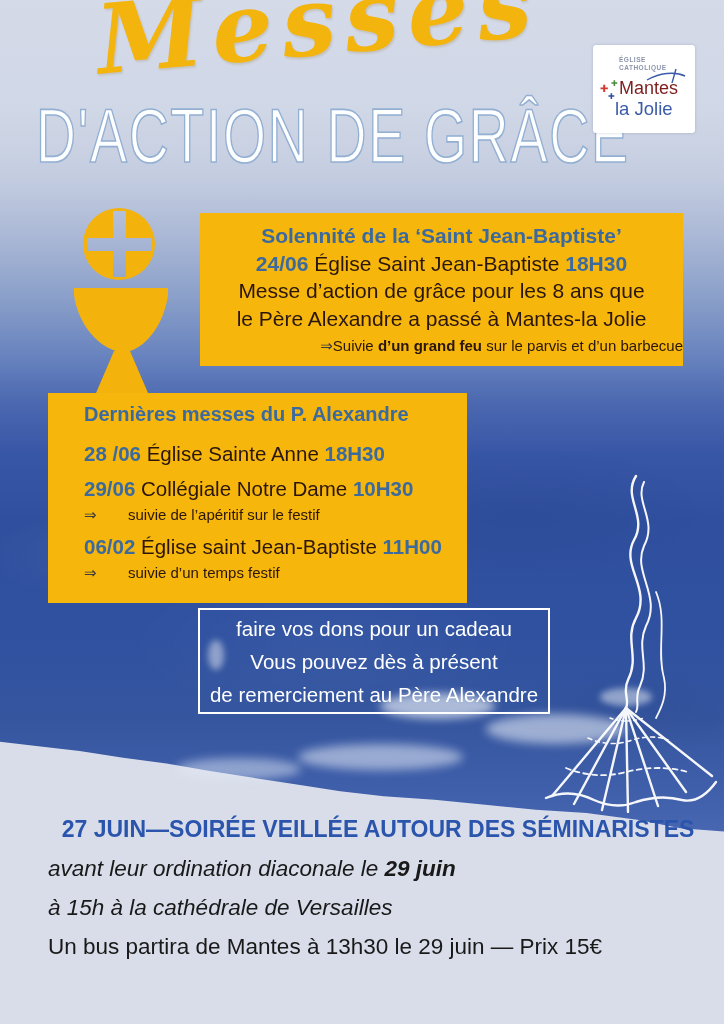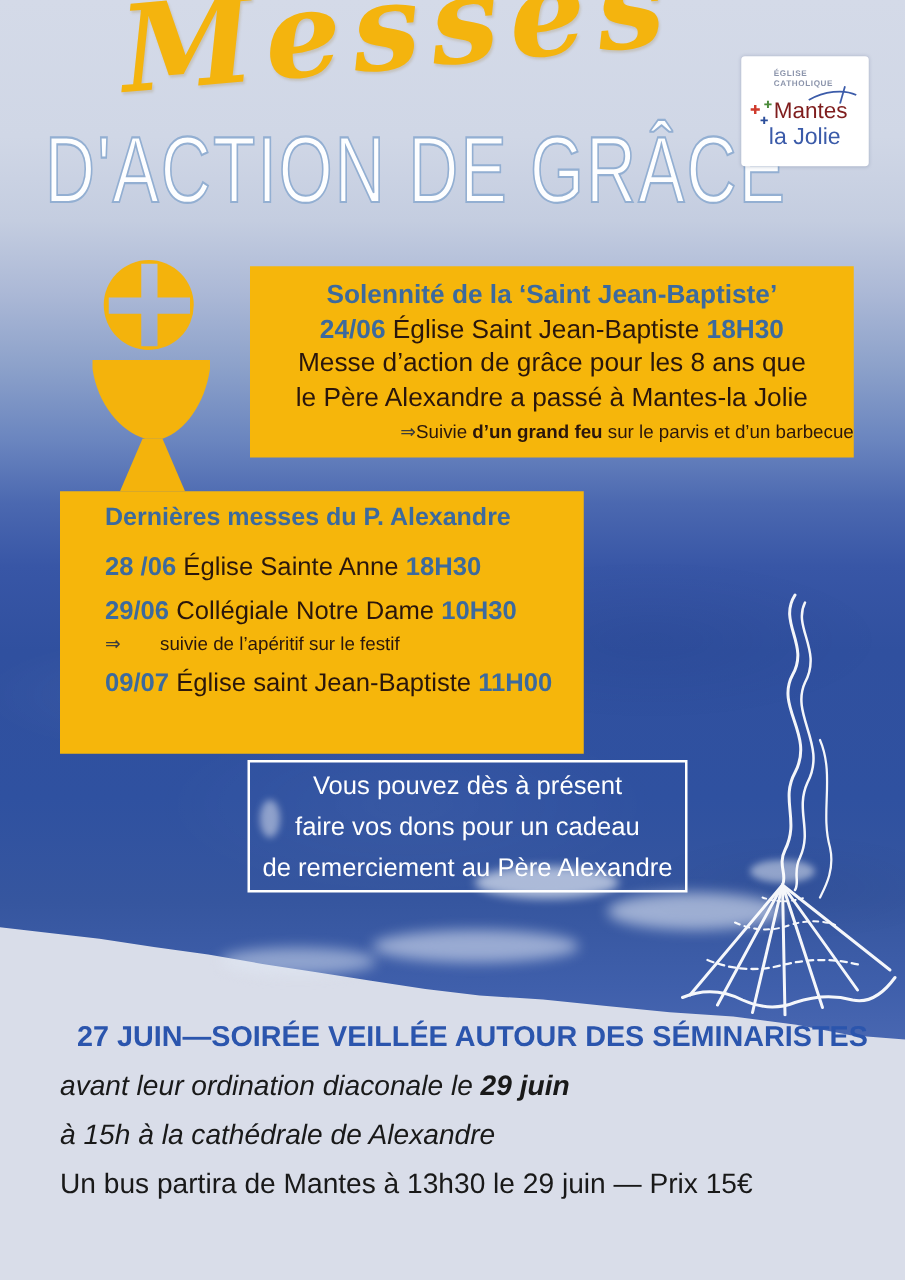--- a/index.html
+++ b/index.html
@@ -147,26 +147,27 @@
   </div>
 
   <div class="gold box2">
     <div class="bt blue-strong">Dernières messes du P. Alexandre</div>
 
     <div class="row"><span class="blue-strong">28 /06</span><span> Église Sainte Anne </span><span class="blue-strong">18H30</span></div>
 
     <div class="row"><span class="blue-strong">29/06</span><span> Collégiale Notre Dame </span><span class="blue-strong">10H30</span></div>
     <div class="note"><span class="arr">⇒</span><span>suivie de l’apéritif sur le festif</span></div>
 
-    <div class="row"><span class="blue-strong">09/07</span><span> Église saint Jean-Baptiste </span><span class="blue-strong">11H00</span></div>
+    <div class="row"><span class="blue-strong">06/02</span><span> Église saint Jean-Baptiste </span><span class="blue-strong">11H00</span></div>
+    <div class="note"><span class="arr">⇒</span><span>suivie d’un temps festif</span></div>
   </div>
 
   <div class="dons">
+    <div>faire vos dons pour un cadeau</div>
     <div>Vous pouvez dès à présent</div>
-    <div>faire vos dons pour un cadeau</div>
     <div>de remerciement au Père Alexandre</div>
   </div>
 
   <svg class="bonfire" width="184" height="345" viewBox="0 0 184 345">
     <g stroke="#fff" fill="none" stroke-linecap="round" opacity="0.95">
       <path d="M96 8 C82 30 108 48 94 72 C80 98 112 120 96 150 C84 172 100 188 88 212 C82 224 90 232 86 240" stroke-width="2.4"></path>
       <path d="M104 14 C94 34 118 52 104 78 C92 104 122 128 106 158 C96 180 110 196 100 218 C94 230 100 238 96 244" stroke-width="2"></path>
       <path d="M116 124 C128 152 116 182 124 210 C128 228 120 242 116 250" stroke-width="1.8"></path>
       <g stroke-width="2.4">
         <path d="M86 240 L12 328"></path>
@@ -180,17 +181,17 @@
       <path d="M6 330 Q30 320 54 332 Q76 342 96 334 Q120 326 142 332 Q160 336 176 314" stroke-width="2.4"></path>
       <path d="M26 300 Q56 312 86 304 Q118 296 148 304" stroke-width="1.8" stroke-dasharray="5 4"></path>
       <path d="M48 270 Q70 280 92 272 Q112 266 128 272" stroke-width="1.6" stroke-dasharray="4 4"></path>
       <path d="M70 250 Q86 256 104 250" stroke-width="1.5" stroke-dasharray="3 3"></path>
     </g>
   </svg>
 
   <div class="footer">
     <div class="f f1">27 JUIN—SOIRÉE VEILLÉE AUTOUR DES SÉMINARISTES</div>
     <div class="f ital"><span>avant leur ordination diaconale le </span><span class="bold-it">29 juin</span></div>
-    <div class="f ital">à 15h à la cathédrale de Alexandre</div>
+    <div class="f ital">à 15h à la cathédrale de Versailles</div>
     <div class="f">Un bus partira de Mantes à 13h30 le 29 juin — Prix 15€</div>
   </div>
 
 </div>
 
 </body></html>

